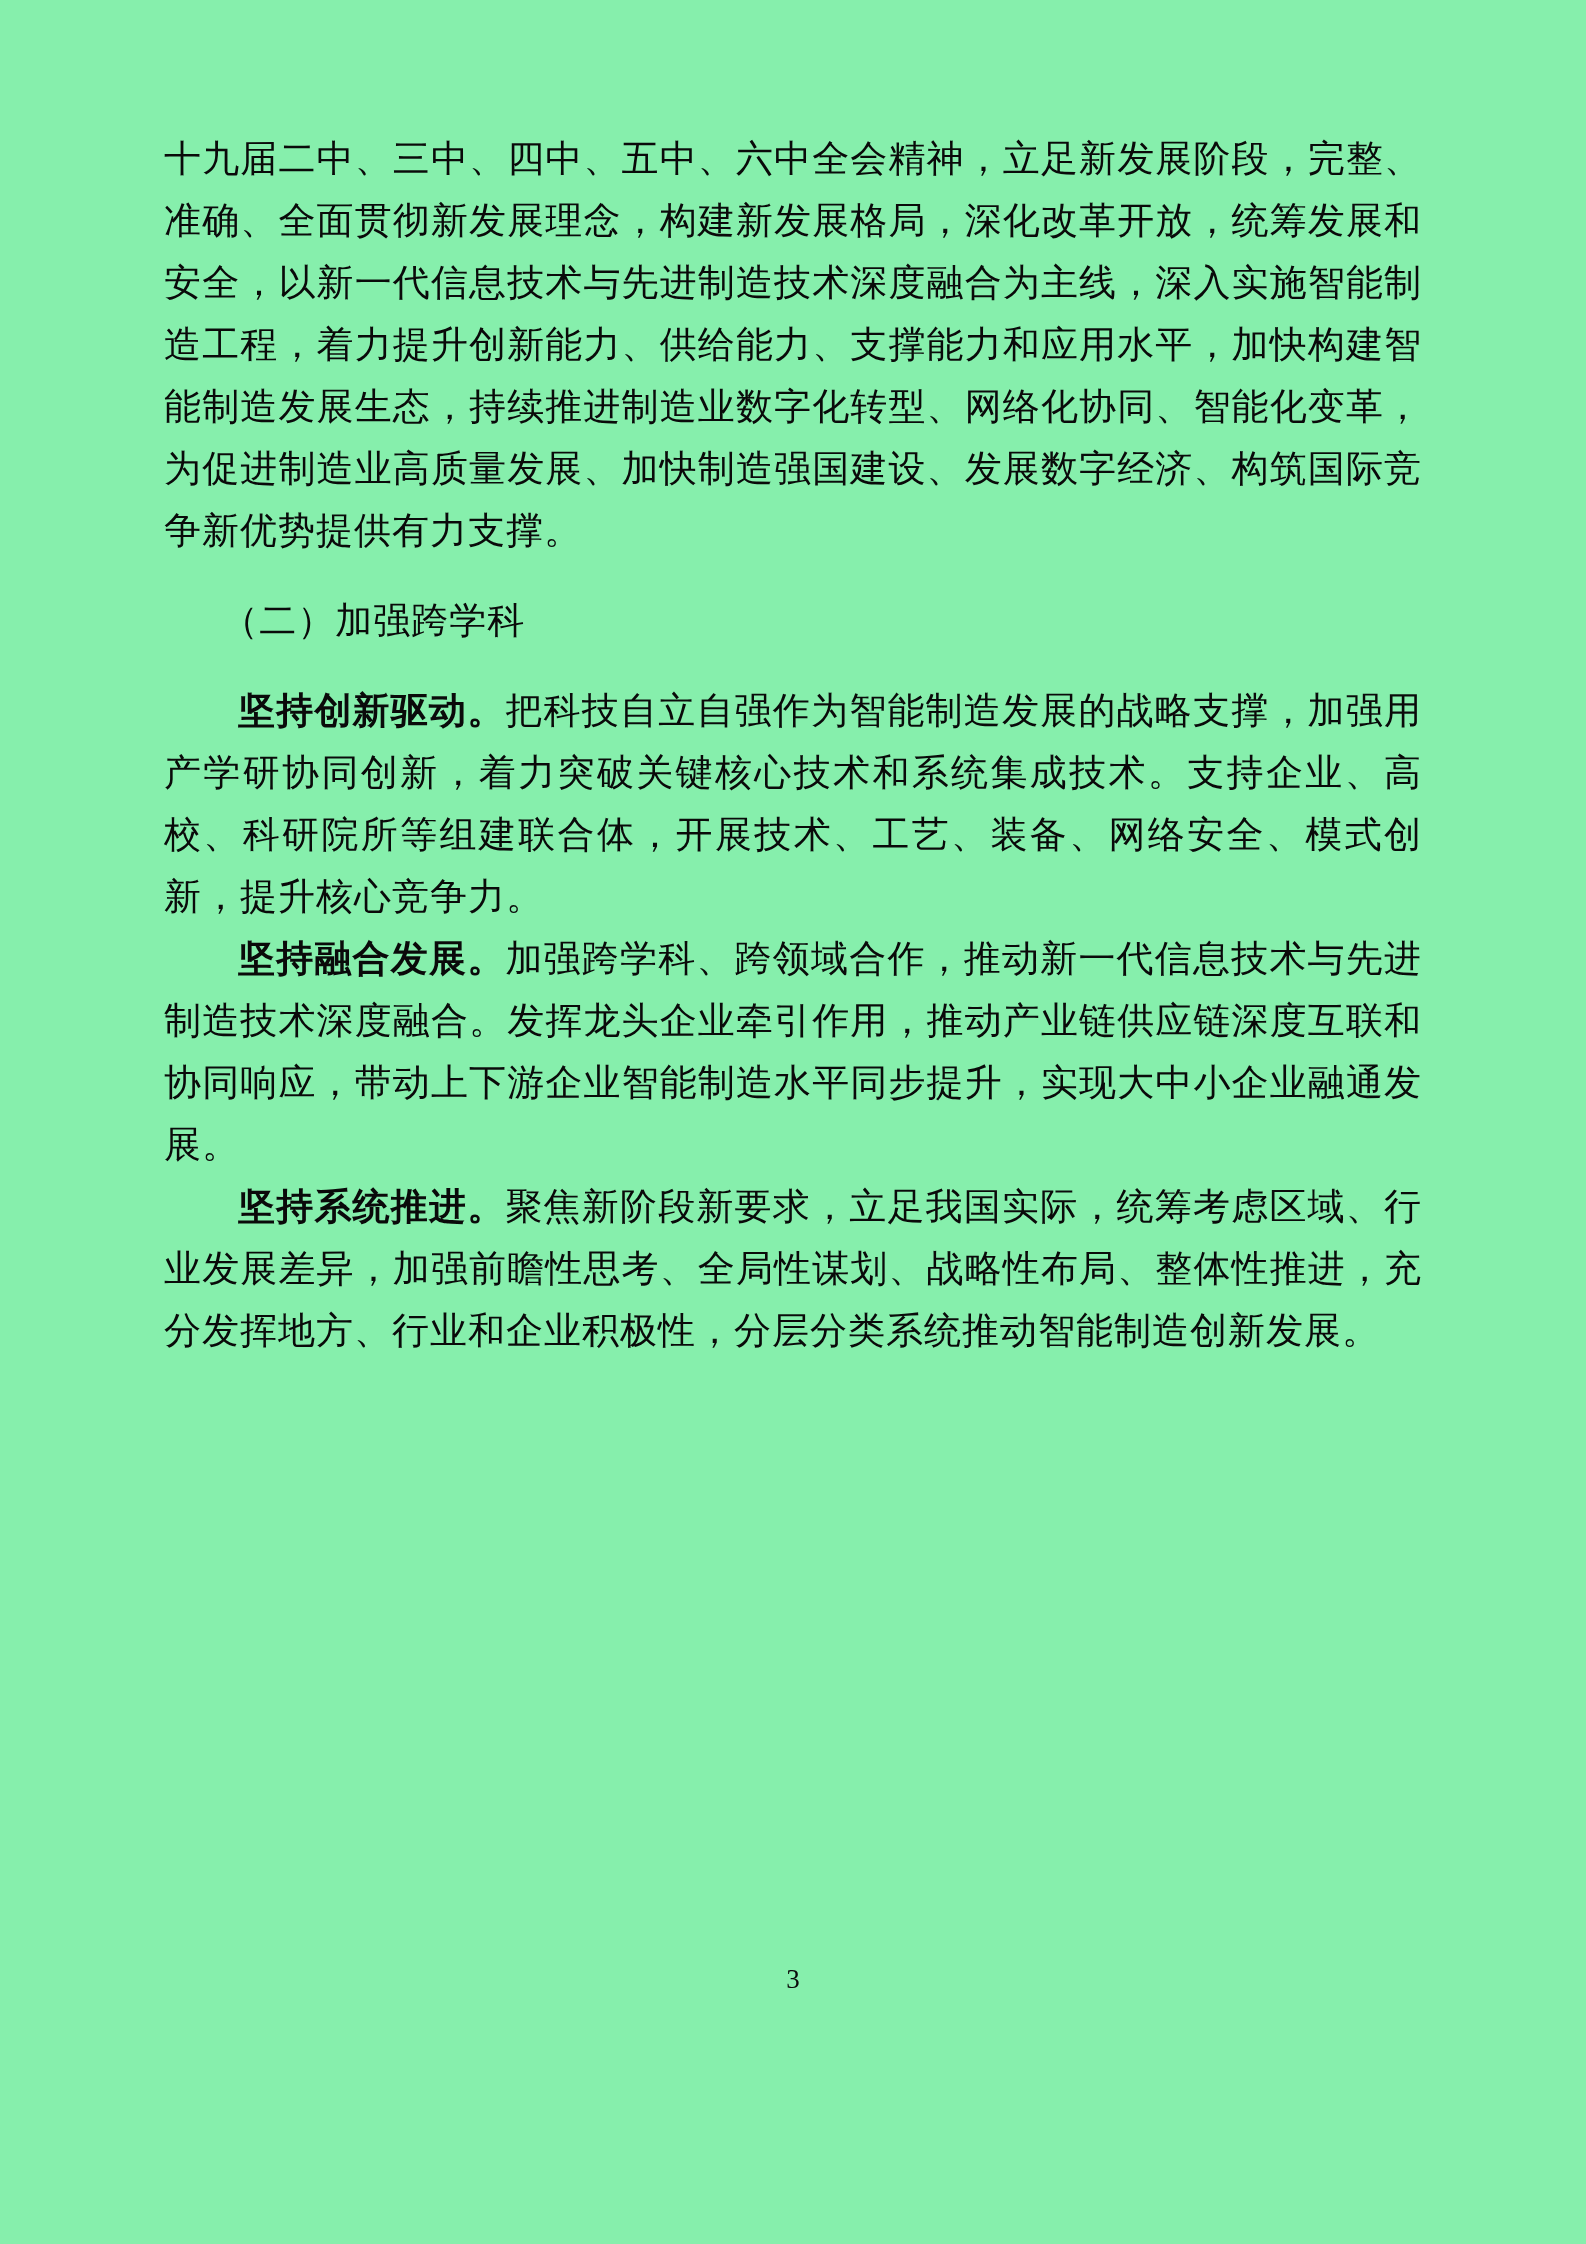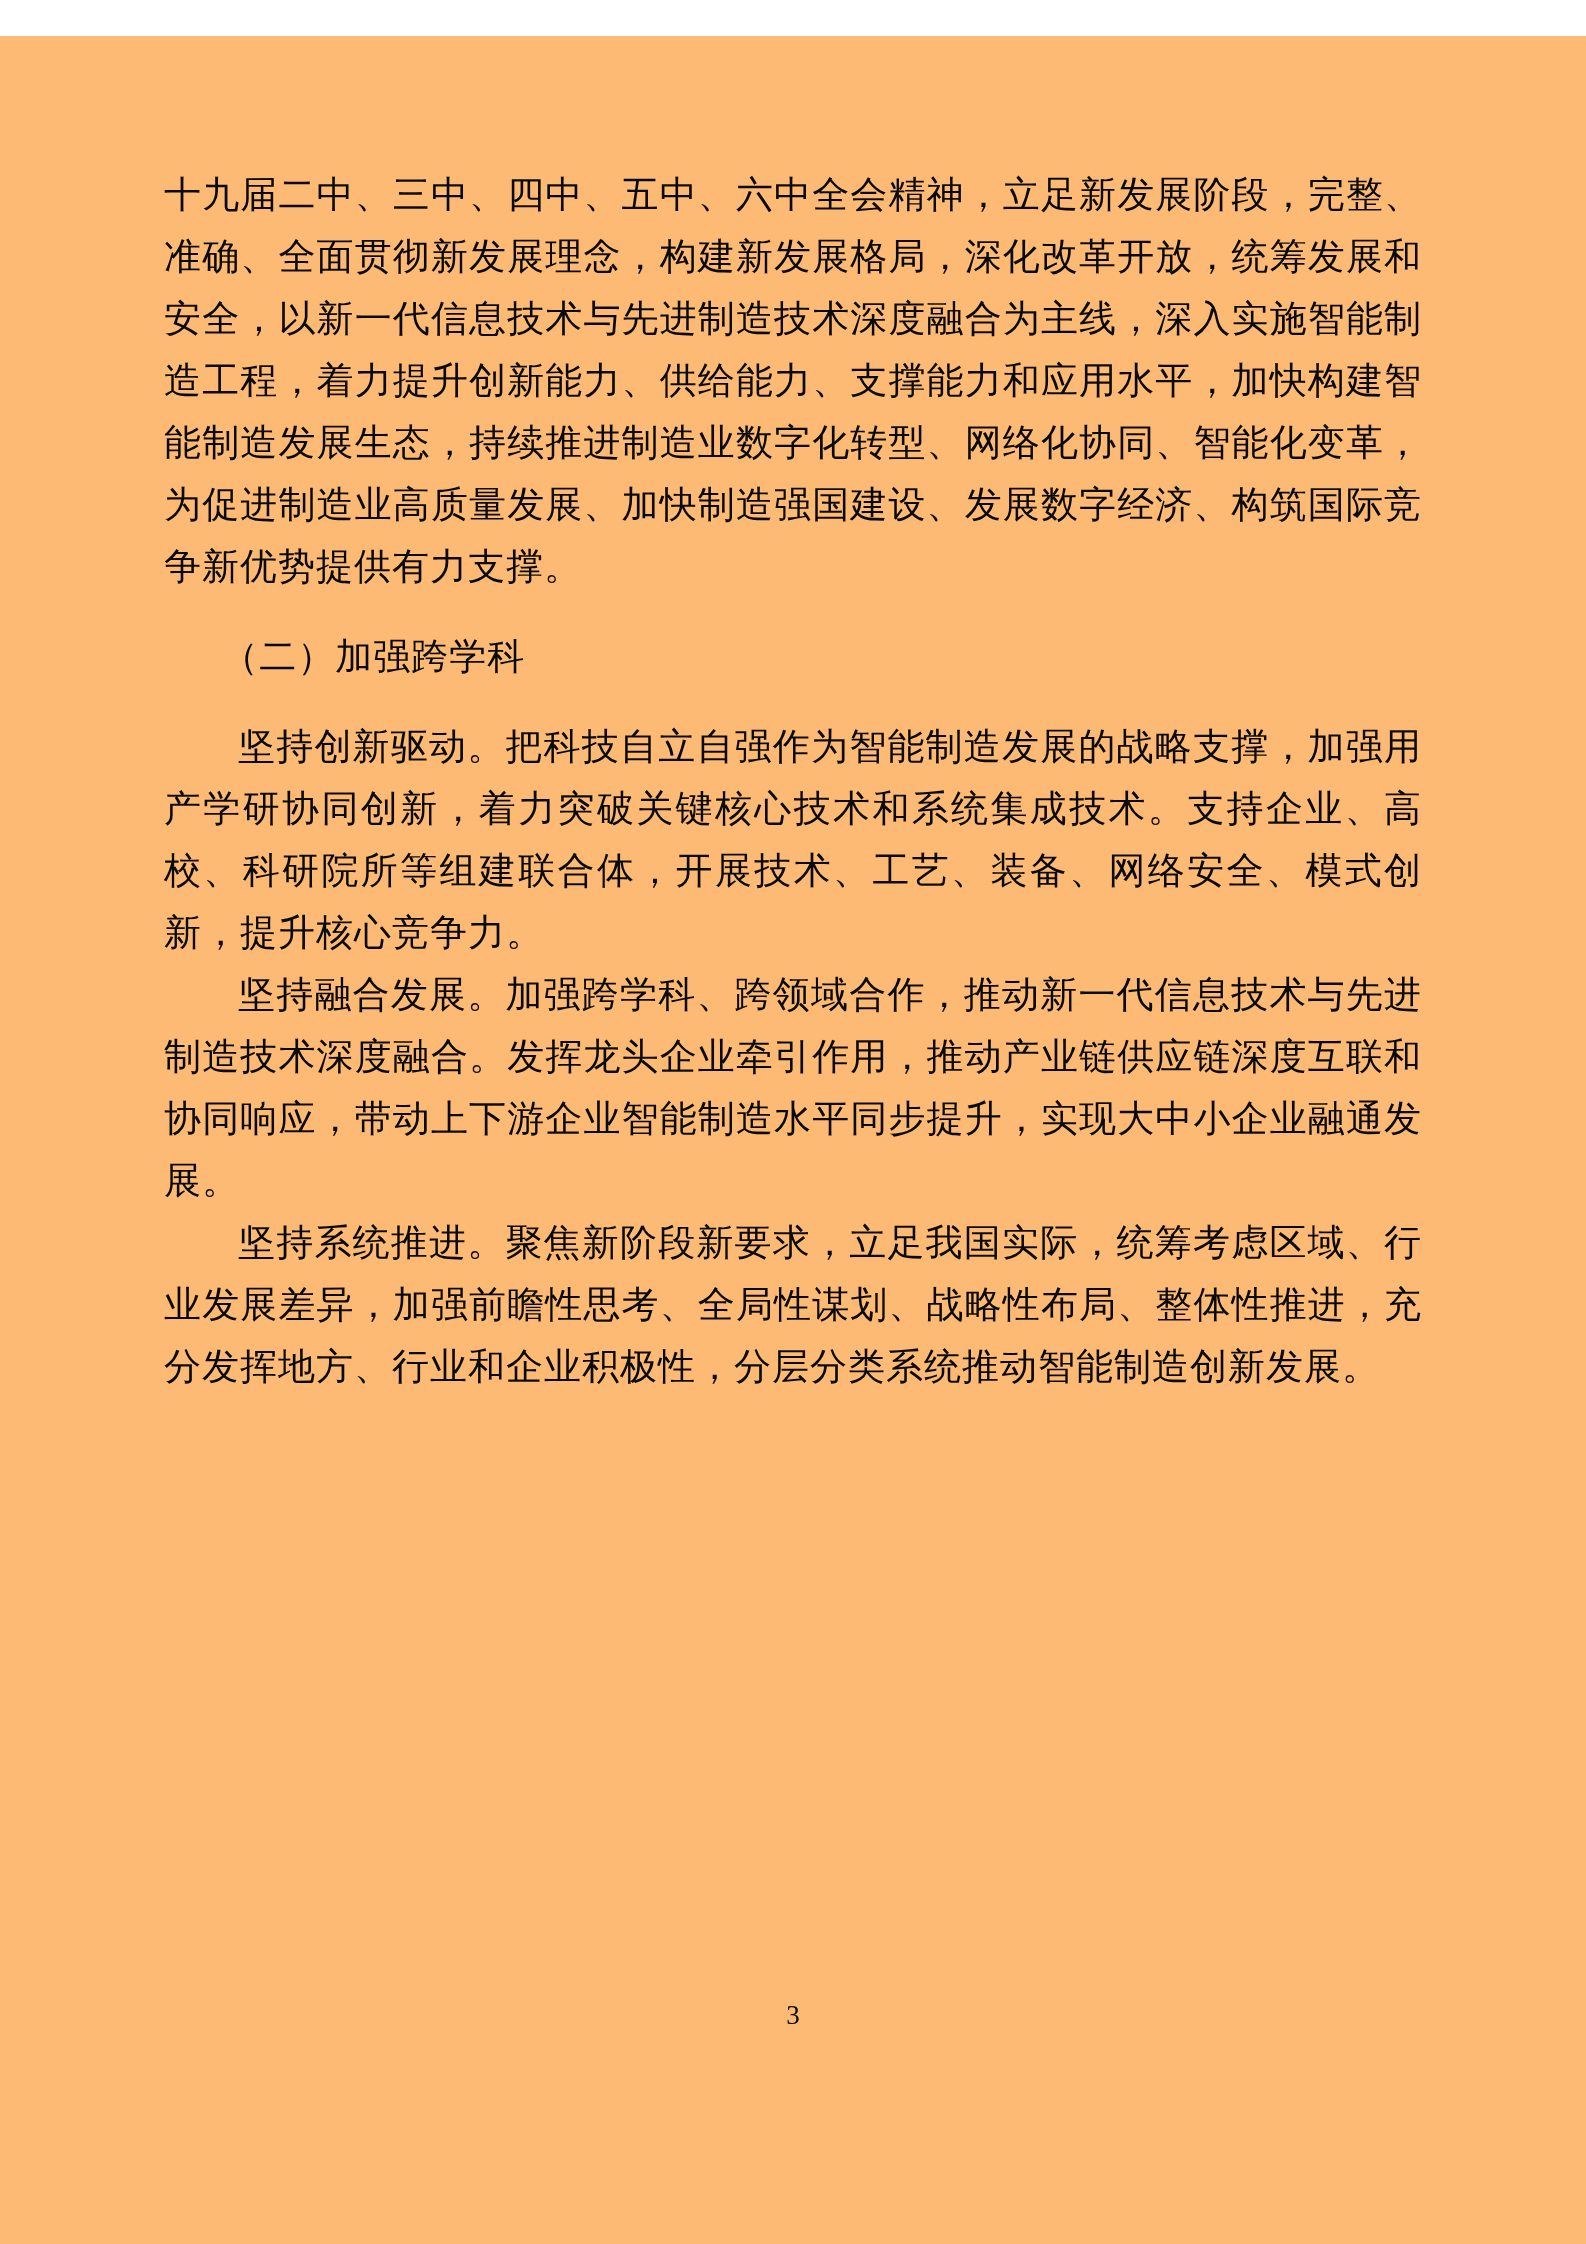--- a/index.html
+++ b/index.html
@@ -14,22 +14,21 @@
       position: relative;
       font-family: "Liberation Serif", "DejaVu Serif", serif;
       color: #0a0a0a;
       overflow: hidden;
     }
 
     .page {
       position: absolute;
       inset: 0;
       padding: 128px 164px 0 164px;
-      background: #fdba74;
-      margin-top: 36px;
+      background: #86efac;
     }
 
     .para {
       font-size: 37px;
       line-height: 62px;
       letter-spacing: 1px;
       text-align: justify;
       text-justify: inter-ideograph;
       word-break: break-all;
     }
@@ -41,21 +40,21 @@
     .section-heading {
       font-size: 37px;
       line-height: 62px;
       letter-spacing: 1px;
       font-weight: normal;
       text-indent: 1.55em;
       margin: 28px 0 28px 0;
     }
 
     .lead {
-      font-weight: normal;
+      font-weight: bold;
       font-family: "Liberation Sans", "DejaVu Sans", sans-serif;
       letter-spacing: 1px;
     }
 
     .page-number {
       position: absolute;
       top: 1962px;
       left: 0;
       width: 100%;
       text-align: center;

